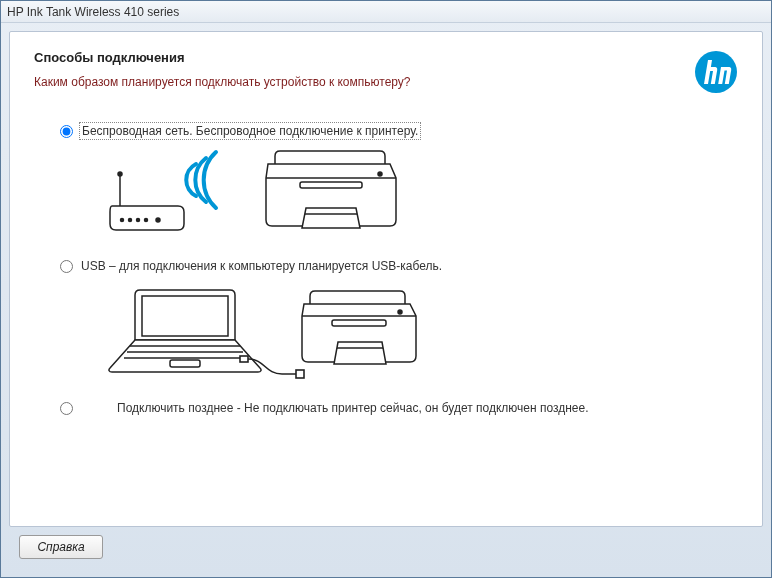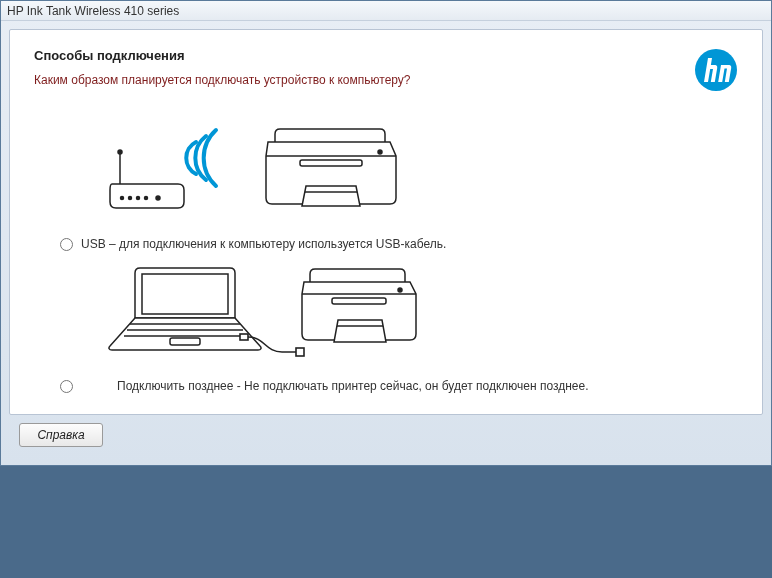--- a/index.html
+++ b/index.html
@@ -5,21 +5,21 @@
     * { margin: 0; padding: 0; box-sizing: border-box; }
     body {
       font-family: "Segoe UI", Tahoma, sans-serif;
       background: #4a6a8a;
       width: 772px;
       height: 578px;
       overflow: hidden;
     }
     .window {
       width: 772px;
-      height: 466px;
+      height: 578px;
       background: linear-gradient(to bottom, #e8eef5 0%, #d8e2ed 100%);
       border: 1px solid #5a7a9a;
       display: flex;
       flex-direction: column;
     }
     .titlebar {
       height: 22px;
       background: linear-gradient(to bottom, #f5f8fb 0%, #e5ebf2 100%);
       border-bottom: 1px solid #c5d0dd;
       display: flex;
@@ -131,20 +131,24 @@
           <svg viewBox="0 0 44 44">
             <circle cx="22" cy="22" r="21" fill="#0096d6"></circle>
             <path d="M14 10 L10 34 L14 34 L16.2 21 L19 21 L16.8 34 L20.8 34 L23.2 20 C23.6 17.5 22 17 20 17 L16.9 17 L18 10 Z" fill="#fff"></path>
             <path d="M27 17 L24.2 34 L28.2 34 L30.5 20.5 L33 20.5 L30.8 34 L34.8 34 L37.2 20 C37.6 17.5 36 17 34 17 Z" fill="#fff"></path>
           </svg>
         </div>
       </div>
 
       <div class="options">
 
+        <div class="option-row selected">
+          <input type="radio" name="conn" checked="" style="">
+          <label>Беспроводная сеть. Беспроводное подключение к принтеру.</label>
+        </div>
 
         <div class="illustration">
           <svg width="300" height="92" viewBox="0 0 300 92">
 
             <g stroke="#222" stroke-width="1.5" fill="none">
               <line x1="20" y1="28" x2="20" y2="58"></line>
               <circle cx="20" cy="26" r="2" fill="#222"></circle>
               <path d="M12 58 L78 58 C82 58 84 60 84 64 L84 76 C84 80 82 82 78 82 L16 82 C12 82 10 80 10 76 L10 64 C10 60 11 58 12 58 Z" fill="#fff"></path>
               <circle cx="22" cy="72" r="1.5" fill="#222"></circle>
               <circle cx="30" cy="72" r="1.5" fill="#222"></circle>
@@ -166,21 +170,21 @@
               <rect x="200" y="34" width="62" height="6" rx="2"></rect>
               <path d="M206 60 L256 60 L260 80 L202 80 Z" fill="#fff"></path>
               <line x1="205" y1="66" x2="257" y2="66"></line>
               <circle cx="280" cy="26" r="2" fill="#222"></circle>
             </g>
           </svg>
         </div>
 
         <div class="option-row">
           <input type="radio" name="conn" style="">
-          <label>USB – для подключения к компьютеру используется USB-кабель.</label>
+          <label>USB – для подключения к компьютеру планируется USB-кабель.</label>
         </div>
 
         <div class="illustration second">
           <svg width="320" height="100" viewBox="0 0 320 100">
 
             <g stroke="#222" stroke-width="1.5" fill="#fff">
               <path d="M40 8 L130 8 C133 8 135 10 135 13 L135 58 L35 58 L35 13 C35 10 37 8 40 8 Z"></path>
               <rect x="42" y="14" width="86" height="40" fill="#fff"></rect>
               <path d="M35 58 L10 86 C8 88 9 90 12 90 L158 90 C161 90 162 88 160 86 L135 58 Z" fill="#fff"></path>
               <rect x="70" y="78" width="30" height="7" rx="2" fill="#fff"></rect>

